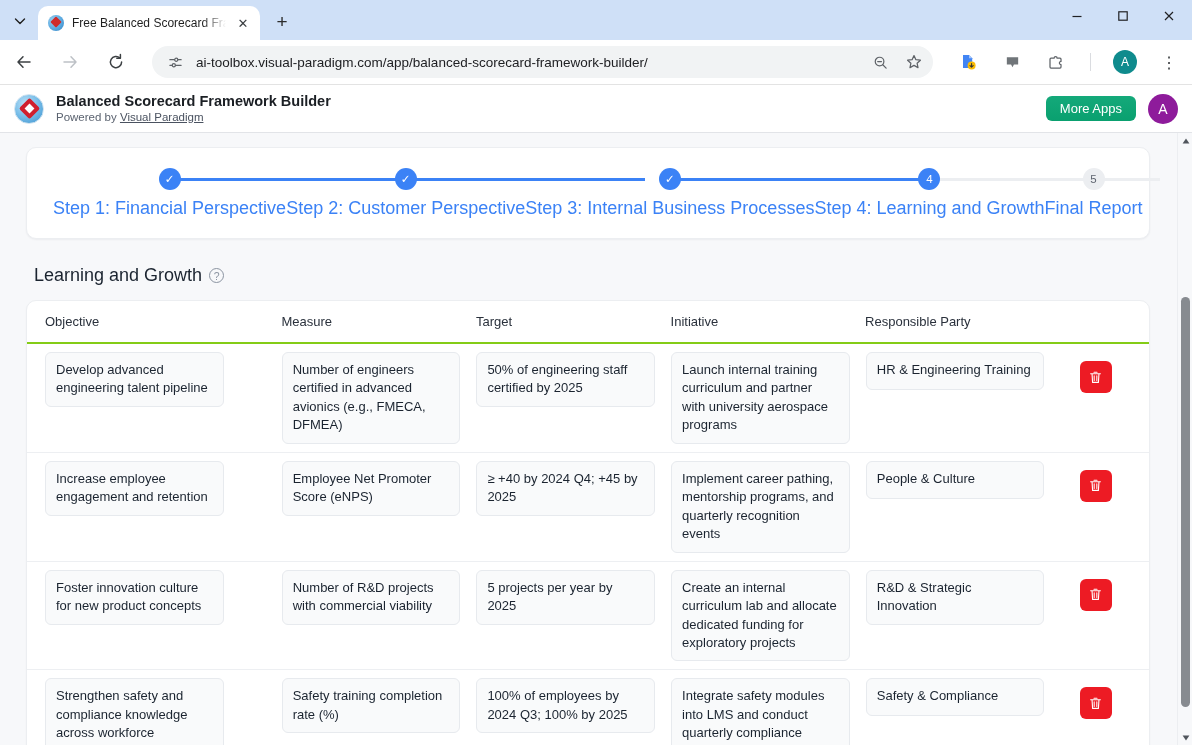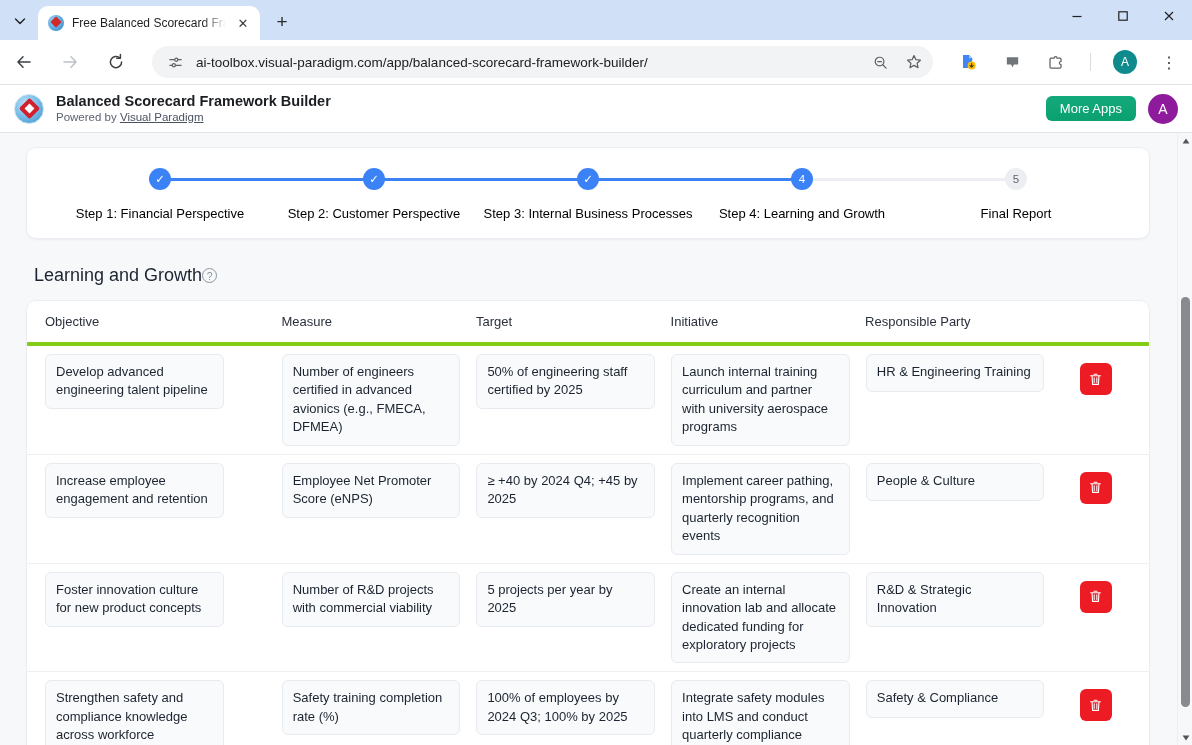--- a/index.html
+++ b/index.html
@@ -138,35 +138,35 @@
     font-size: 11.5px; display: flex; align-items: center; justify-content: center;
     position: relative; z-index: 2;
   }
   .step.done .step-dot, .step.current .step-dot { background: #3b82f6; color: #fff; }
   .step-line {
     position: absolute; top: 10px; height: 3px; background: #eceef1; z-index: 1;
     left: 50%; width: 100%;
   }
   .step.done .step-line { background: #3b82f6; }
   .step:last-child .step-line { display: none; }
-  .step-label { margin-top: 16px; font-size: 13px; color: #000000; white-space: nowrap; }
-
-  .section-title-row { display: flex; align-items: center; margin: 26px 0 14px 8px; }
+  .step-label { margin-top: 8px; font-size: 18px; color: #3b82f6; white-space: nowrap; }
+
+  .section-title-row { display: flex; align-items: center; gap: 7px; margin: 26px 0 14px 8px; }
   .section-title { font-size: 18px; color: #1b2430; }
   .help-icon {
     width: 15px; height: 15px; border-radius: 50%; border: 1.3px solid #8b94a1;
     color: #8b94a1; font-size: 10.5px; display: flex; align-items: center; justify-content: center;
     cursor: pointer;
   }
 
   .table-card {
     background: #fff; border: 1px solid #eceef1; border-radius: 10px;
     box-shadow: 0 1px 2px rgba(16,24,40,.04);
   }
-  .thead { display: flex; padding: 13px 10px; border-bottom: 4px solid #84cc16; }
+  .thead { display: flex; padding: 13px 10px; border-bottom: 2px solid #84cc16; }
   .th { font-size: 13px; color: #2a313c; padding-left: 8px; }
   .c1 { width: 210px; } .c2 { width: 210px; margin-left: 42px; } .c3 { width: 210px; }
   .c4 { width: 210px; } .c5 { width: 210px; } .c6 { width: 94px; }
   .trow { display: flex; padding: 8px 10px; border-bottom: 1px solid #edeff2; align-items: flex-start; }
   .trow:last-child { border-bottom: none; }
   .cell { padding: 0 8px; }
   .field {
     background: #f9fafb; border: 1px solid #e7eaee; border-radius: 6px;
     font-size: 13px; color: #1b2430; line-height: 1.42;
     padding: 8px 10px; width: 100%; min-height: 38px; cursor: text;
@@ -410,21 +410,21 @@
         <div class="cell c1">
             <div class="field">Foster innovation culture for new product concepts</div>
           </div>
         <div class="cell c2">
             <div class="field">Number of R&amp;D projects with commercial viability</div>
           </div>
         <div class="cell c3">
             <div class="field">5 projects per year by 2025</div>
           </div>
         <div class="cell c4">
-            <div class="field">Create an internal innovation lab and allocate dedicated funding for exploratory projects</div>
+            <div class="field">Create an internal curriculum lab and allocate dedicated funding for exploratory projects</div>
           </div>
         <div class="cell c5">
             <div class="field">R&amp;D &amp; Strategic Innovation</div>
           </div>
         <div class="del-cell">
           <button class="del-btn">
             <svg width="15" height="15" viewBox="0 0 16 16">
               <path d="M2.8 4h10.4M6.4 2.4h3.2M4.3 4l.6 9.2h6.2L11.7 4" fill="none" stroke="#fff" stroke-width="1.2" stroke-linecap="round" stroke-linejoin="round"></path>
               <path d="M6.6 6.2v5M9.4 6.2v5" stroke="#fff" stroke-width="1.1" stroke-linecap="round"></path>
             </svg>

